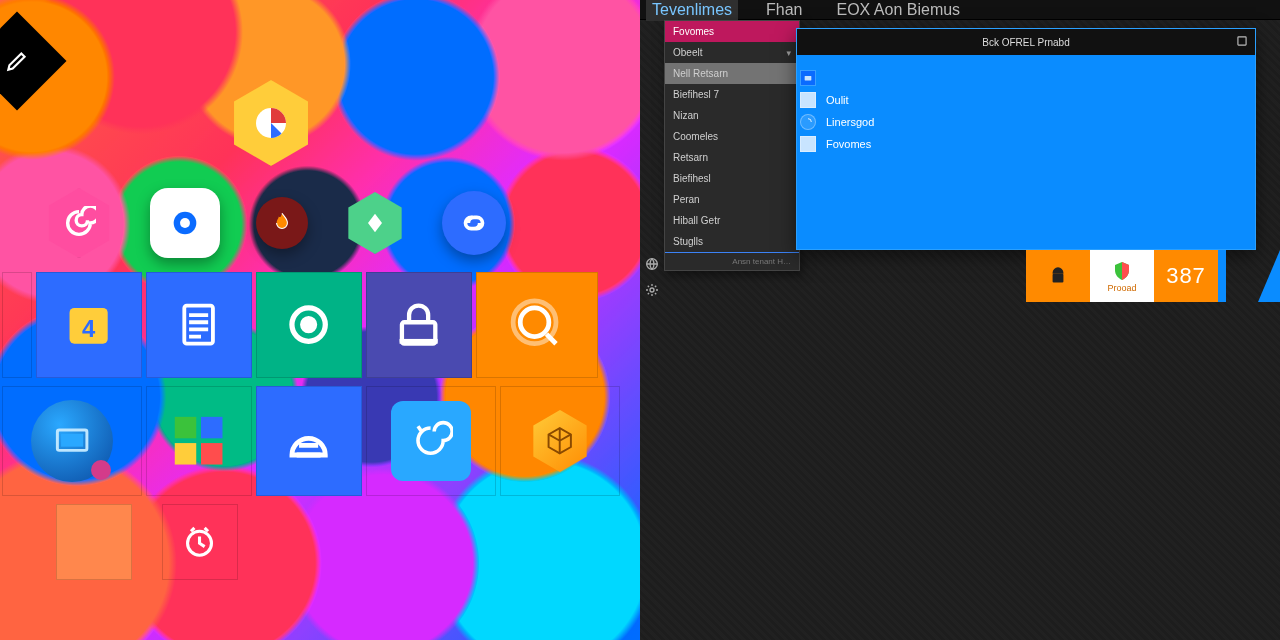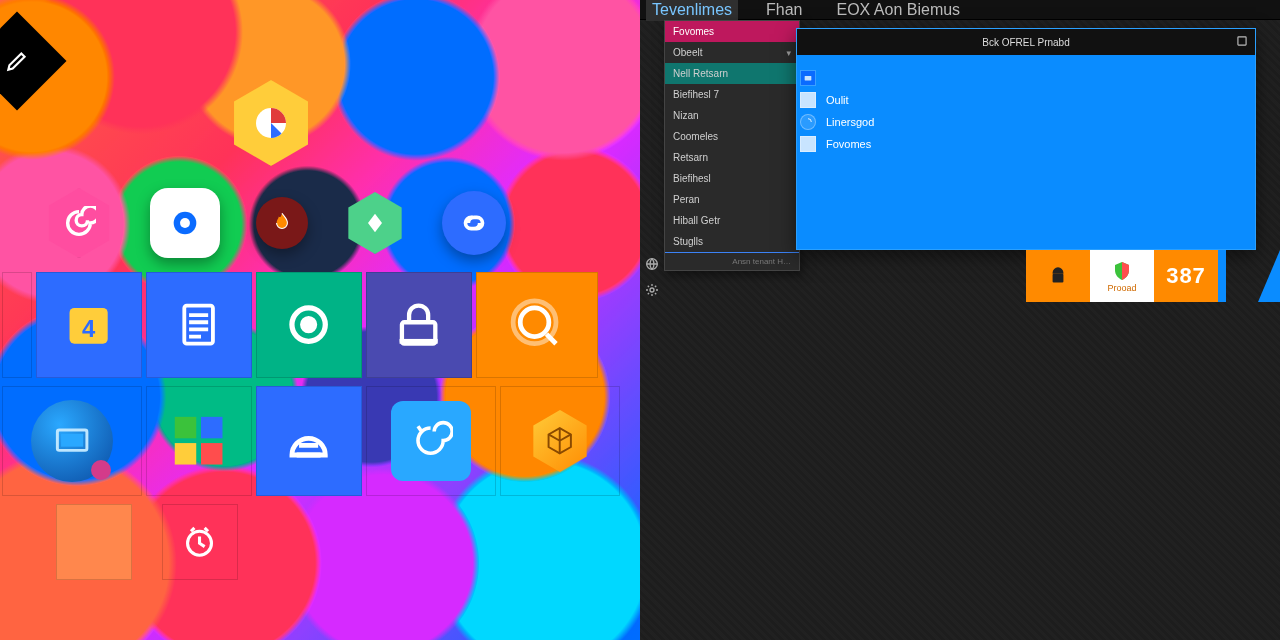--- a/index.html
+++ b/index.html
@@ -49,21 +49,21 @@
 
 .right-panel{position:absolute;left:640px;top:0;width:640px;height:640px;background:#1d1d1d;
  background-image:repeating-linear-gradient(45deg,rgba(255,255,255,.015) 0 3px,transparent 3px 6px)}
 .menubar{height:20px;background:#111;display:flex;align-items:center;color:#bbb;font-size:16px;padding-left:6px;gap:22px;border-bottom:1px solid #000}
 .menubar .menu-item{padding:2px 6px;cursor:default}
 .menubar .menu-item.active{background:#2f2f2f;color:#79c6ff}
 
 .dropdown{position:absolute;left:24px;top:20px;width:136px;background:#2a2a2a;border:1px solid #444;font-size:10px;color:#cfcfcf;box-shadow:2px 4px 10px rgba(0,0,0,.5)}
 .dropdown .dd-item{padding:5px 8px;display:flex;align-items:center;justify-content:space-between}
 .dropdown .dd-item.hl{background:#be185d;color:#fff}
-.dropdown .dd-item.sel{background:#0f766e}
+.dropdown .dd-item.sel{background:#737373}
 .dropdown .dd-chevron{font-size:9px;opacity:.7}
 .dropdown .dd-foot{padding:4px 8px;font-size:8px;color:#777;border-top:1px solid #3b82f6;text-align:right}
 
 .side-icon{position:absolute;left:4px;width:16px;height:16px;color:#aaa}
 .side-icon.a{top:256px}
 .side-icon.b{top:282px}
 
 .window{position:absolute;left:156px;top:28px;width:460px;height:222px;background:#0a8cff;border:1px solid #2aa0ff;box-shadow:0 6px 18px rgba(0,0,0,.5)}
 .win-titlebar{height:26px;background:#111;color:#ddd;font-size:10px;display:flex;align-items:center;justify-content:center;position:relative}
 .win-close{position:absolute;right:6px;top:5px;width:14px;height:14px;color:#bbb}
@@ -72,21 +72,21 @@
 .win-body .entry .ei{width:16px;height:16px;background:#fff2;border:1px solid #fff5;display:flex;align-items:center;justify-content:center}
 .win-body .entry .ei.fill{background:#c8e4ff}
 .win-body .entry.folder .ei{background:#0a6bff;border-color:#3aa0ff}
 .win-body .entry .ei svg{width:10px;height:10px}
 
 .tray{position:absolute;left:386px;top:250px;height:64px;display:flex}
 .tray-box{width:64px;height:52px;display:flex;flex-direction:column;align-items:center;justify-content:center;font-size:9px;color:#fff}
 .tray-box.orange{background:#ff8a00}
 .tray-box.white{background:#fff}
 .tray-box.white span{color:#d06a00}
-.tray-box.big{font-size:22px;font-weight:700;letter-spacing:1px}
+.tray-box.big{font-size:22px;font-weight:400;letter-spacing:1px}
 .tray-accent{width:8px;height:52px;background:#0a8cff}
 .tray-edge{position:absolute;right:0;top:250px;width:22px;height:52px;background:#0a8cff;clip-path:polygon(100% 0,100% 100%,0 100%)}
 
 </style>
 </head>
 <body>
 
 <div class="left-panel">
   <div class="wallpaper"></div>
   <div class="corner-badge">

